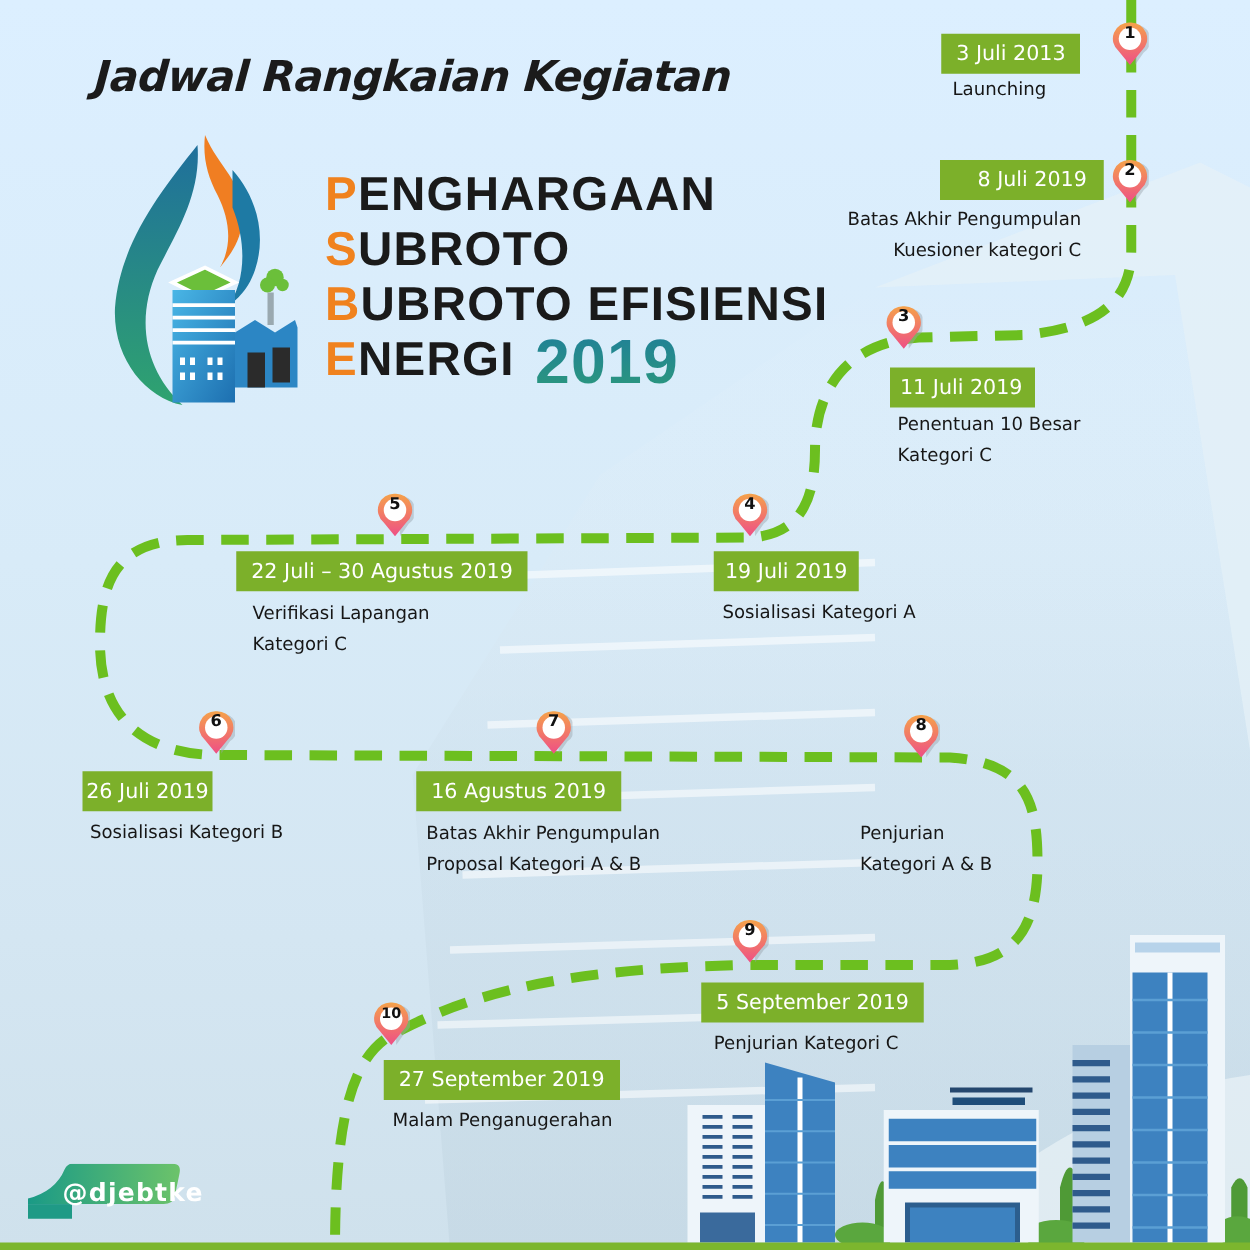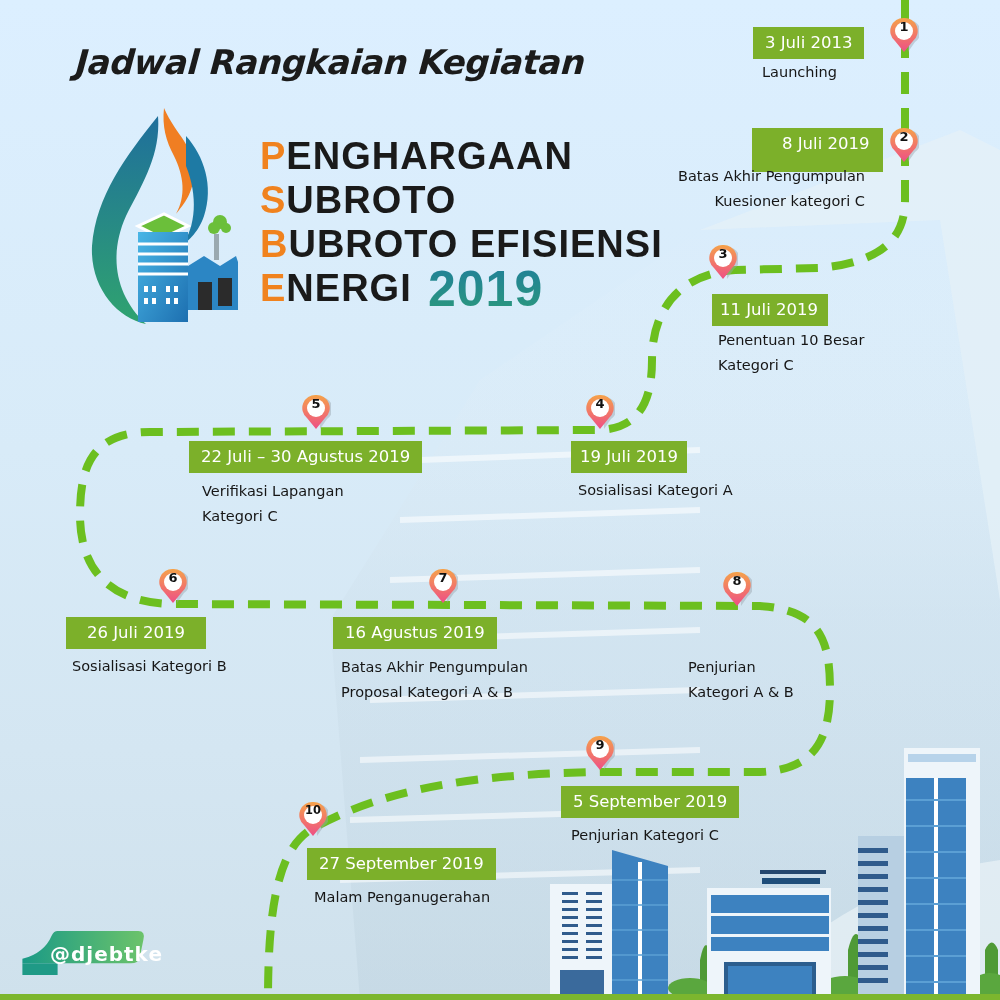--- a/index.html
+++ b/index.html
@@ -306,21 +306,21 @@
   </div>
 
   <div class="event" style="left:753px;top:27px;">
     <span class="date-tag">3 Juli 2013</span>
   </div>
   <div class="event desc" style="left:762px;top:60px;">
     <div>Launching</div>
   </div>
 
   <div class="event" style="left:752px;top:128px;">
-    <span class="date-tag" style="padding:0 14px 12px 30px;">8 Juli 2019</span>
+    <span class="date-tag" style="padding:0 14px 0 30px;">8 Juli 2019</span>
   </div>
   <div class="event desc right" style="right:135px;top:164px;">
     <div>Batas Akhir Pengumpulan</div>
     <div>Kuesioner kategori C</div>
   </div>
 
   <div class="event" style="left:712px;top:294px;">
     <span class="date-tag" style="padding:0 10px 0 8px;">11 Juli 2019</span>
   </div>
   <div class="event desc" style="left:718px;top:328px;">
@@ -337,21 +337,21 @@
 
   <div class="event" style="left:189px;top:441px;">
     <span class="date-tag">22 Juli – 30 Agustus 2019</span>
   </div>
   <div class="event desc" style="left:202px;top:479px;">
     <div>Verifikasi Lapangan</div>
     <div>Kategori C</div>
   </div>
 
   <div class="event" style="left:66px;top:617px;">
-    <span class="date-tag" style="padding:0 21px;">26 Juli 2019</span>
+    <span class="date-tag" style="padding:0 3px;">26 Juli 2019</span>
   </div>
   <div class="event desc" style="left:72px;top:654px;">
     <div>Sosialisasi Kategori B</div>
   </div>
 
   <div class="event" style="left:333px;top:617px;border-radius:13px;">
     <span class="date-tag">16 Agustus 2019</span>
   </div>
   <div class="event desc" style="left:341px;top:655px;">
     <div>Batas Akhir Pengumpulan</div>

